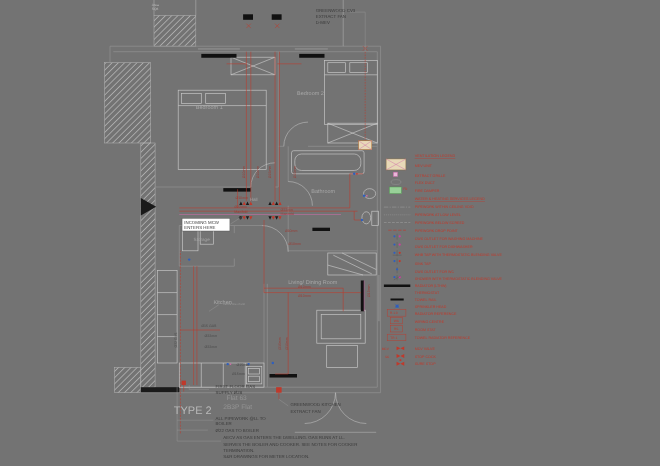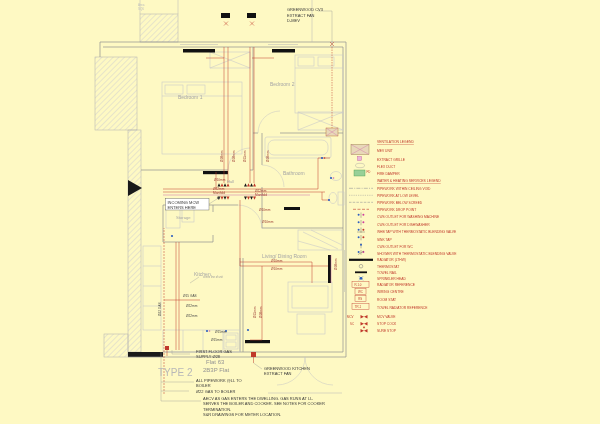--- a/index.html
+++ b/index.html
@@ -1,16 +1,16 @@
 <!DOCTYPE html>
 <html><head>
 <meta charset="utf-8">
 <style>
   html,body{margin:0;padding:0;background:#fff;}
-  .canvas{position:relative;width:600px;height:424px;background:#fef9c3;overflow:hidden;}
+  .canvas{position:relative;width:600px;height:424px;background:#737373;overflow:hidden;}
   svg{position:absolute;left:0;top:0;font-family:"Liberation Sans",sans-serif;}
   text{font-family:"Liberation Sans",sans-serif;}
   .t-room{fill:#a6a6a6;font-size:5px;}
   .t-hall{fill:#a6a6a6;font-size:4.2px;}
   .t-pipe{fill:#9c3a32;font-size:3.2px;}
   .t-gas{fill:#4a4a4a;font-size:3.2px;}
   .t-ann{fill:#3a3a3a;font-size:4px;}
   .t-leg{fill:#c0392b;font-size:3.3px;}
   .t-legref{fill:#c0392b;font-size:2.9px;}
   .t-legtitle{fill:#c0392b;font-size:3.4px;text-decoration:underline;}

